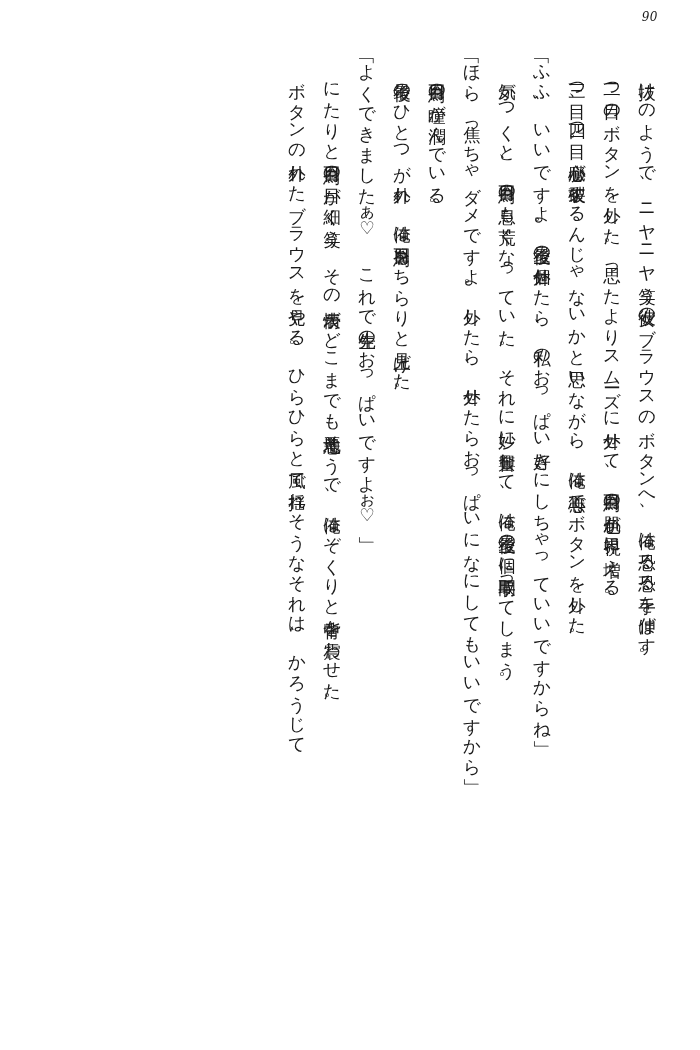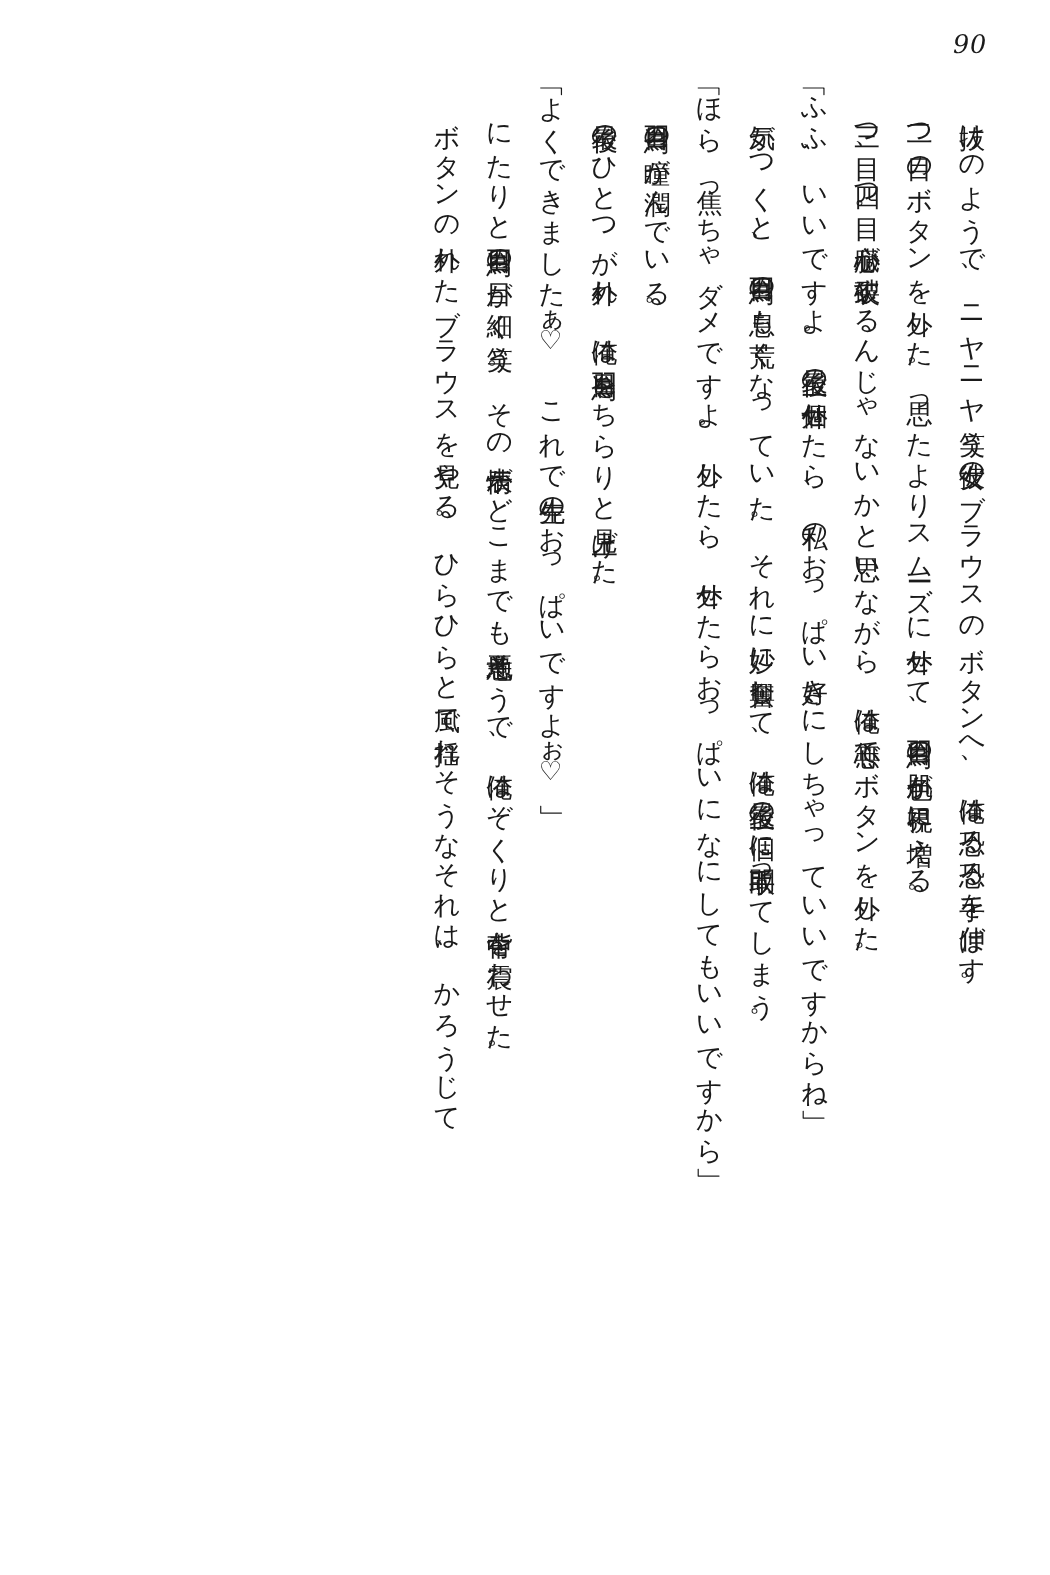--- a/index.html
+++ b/index.html
@@ -11,25 +11,25 @@
     position: relative;
     width: 700px;
     height: 1050px;
     background: #ffffff;
     overflow: hidden;
     font-family: "DejaVu Serif", "Liberation Serif", serif;
     color: #1a1a1a;
   }
   .page-number {
     position: absolute;
-    top: 20px;
+    top: 10px;
     right: 42px;
     font-family: "DejaVu Serif", "Liberation Serif", serif;
     font-style: italic;
-    font-size: 17px;
+    font-size: 12px;
     color: #1a1a1a;
     letter-spacing: 0.5px;
   }
   .body-text {
     position: absolute;
     top: 52px;
     right: 36px;
     left: 36px;
     bottom: 30px;
     writing-mode: vertical-rl;

